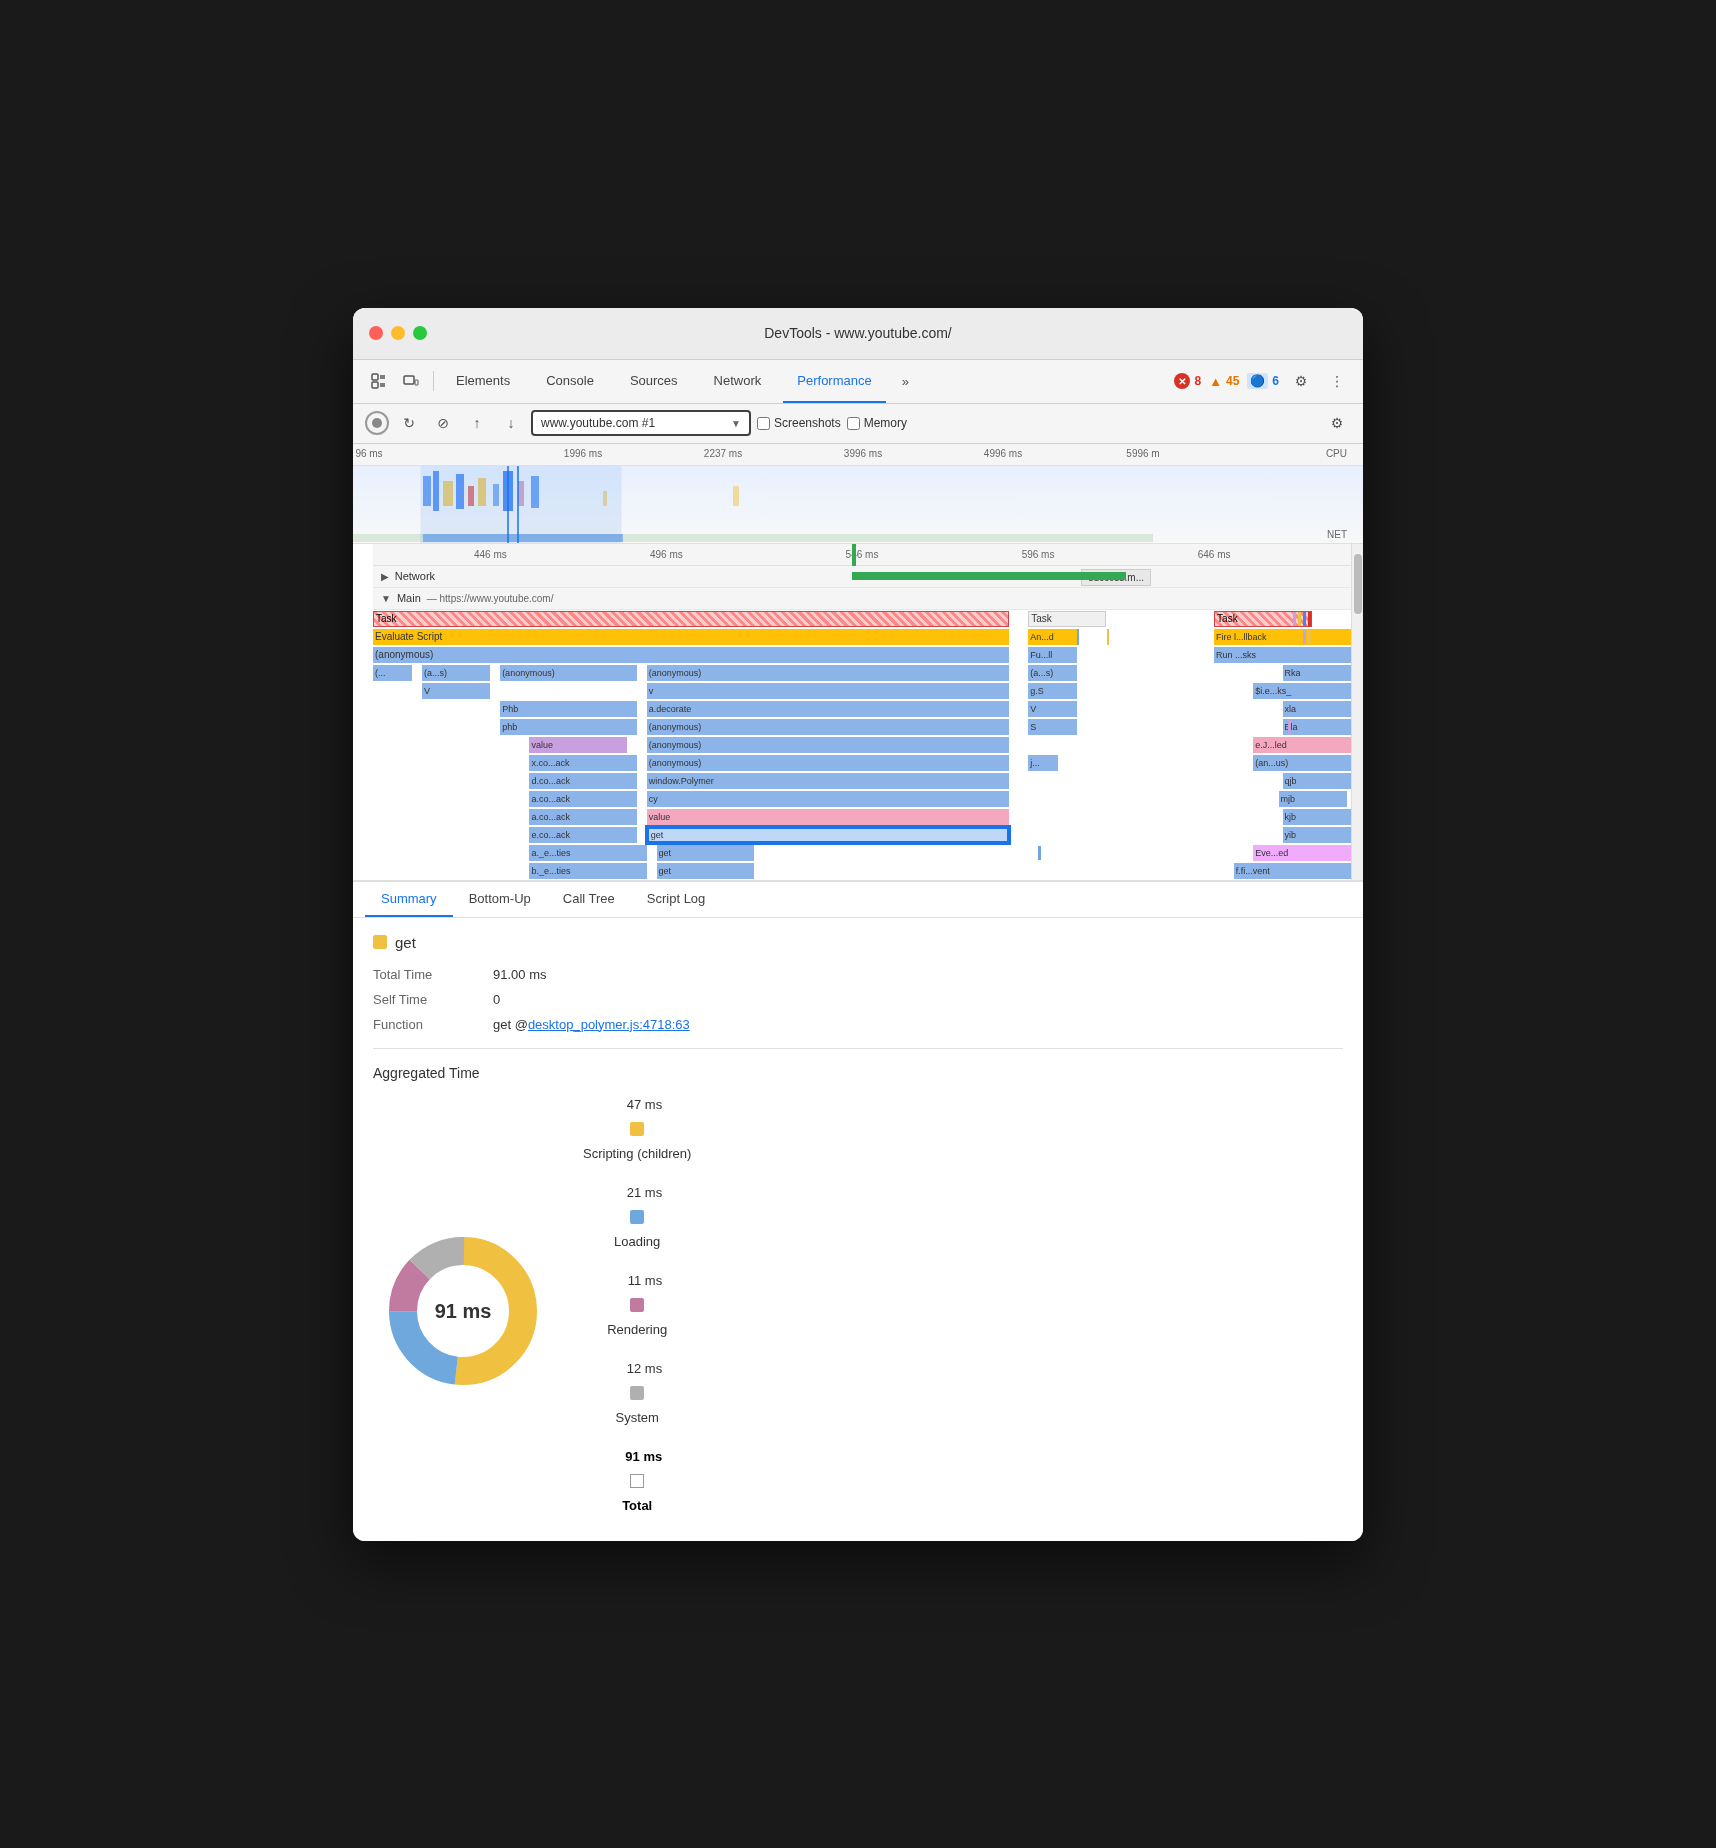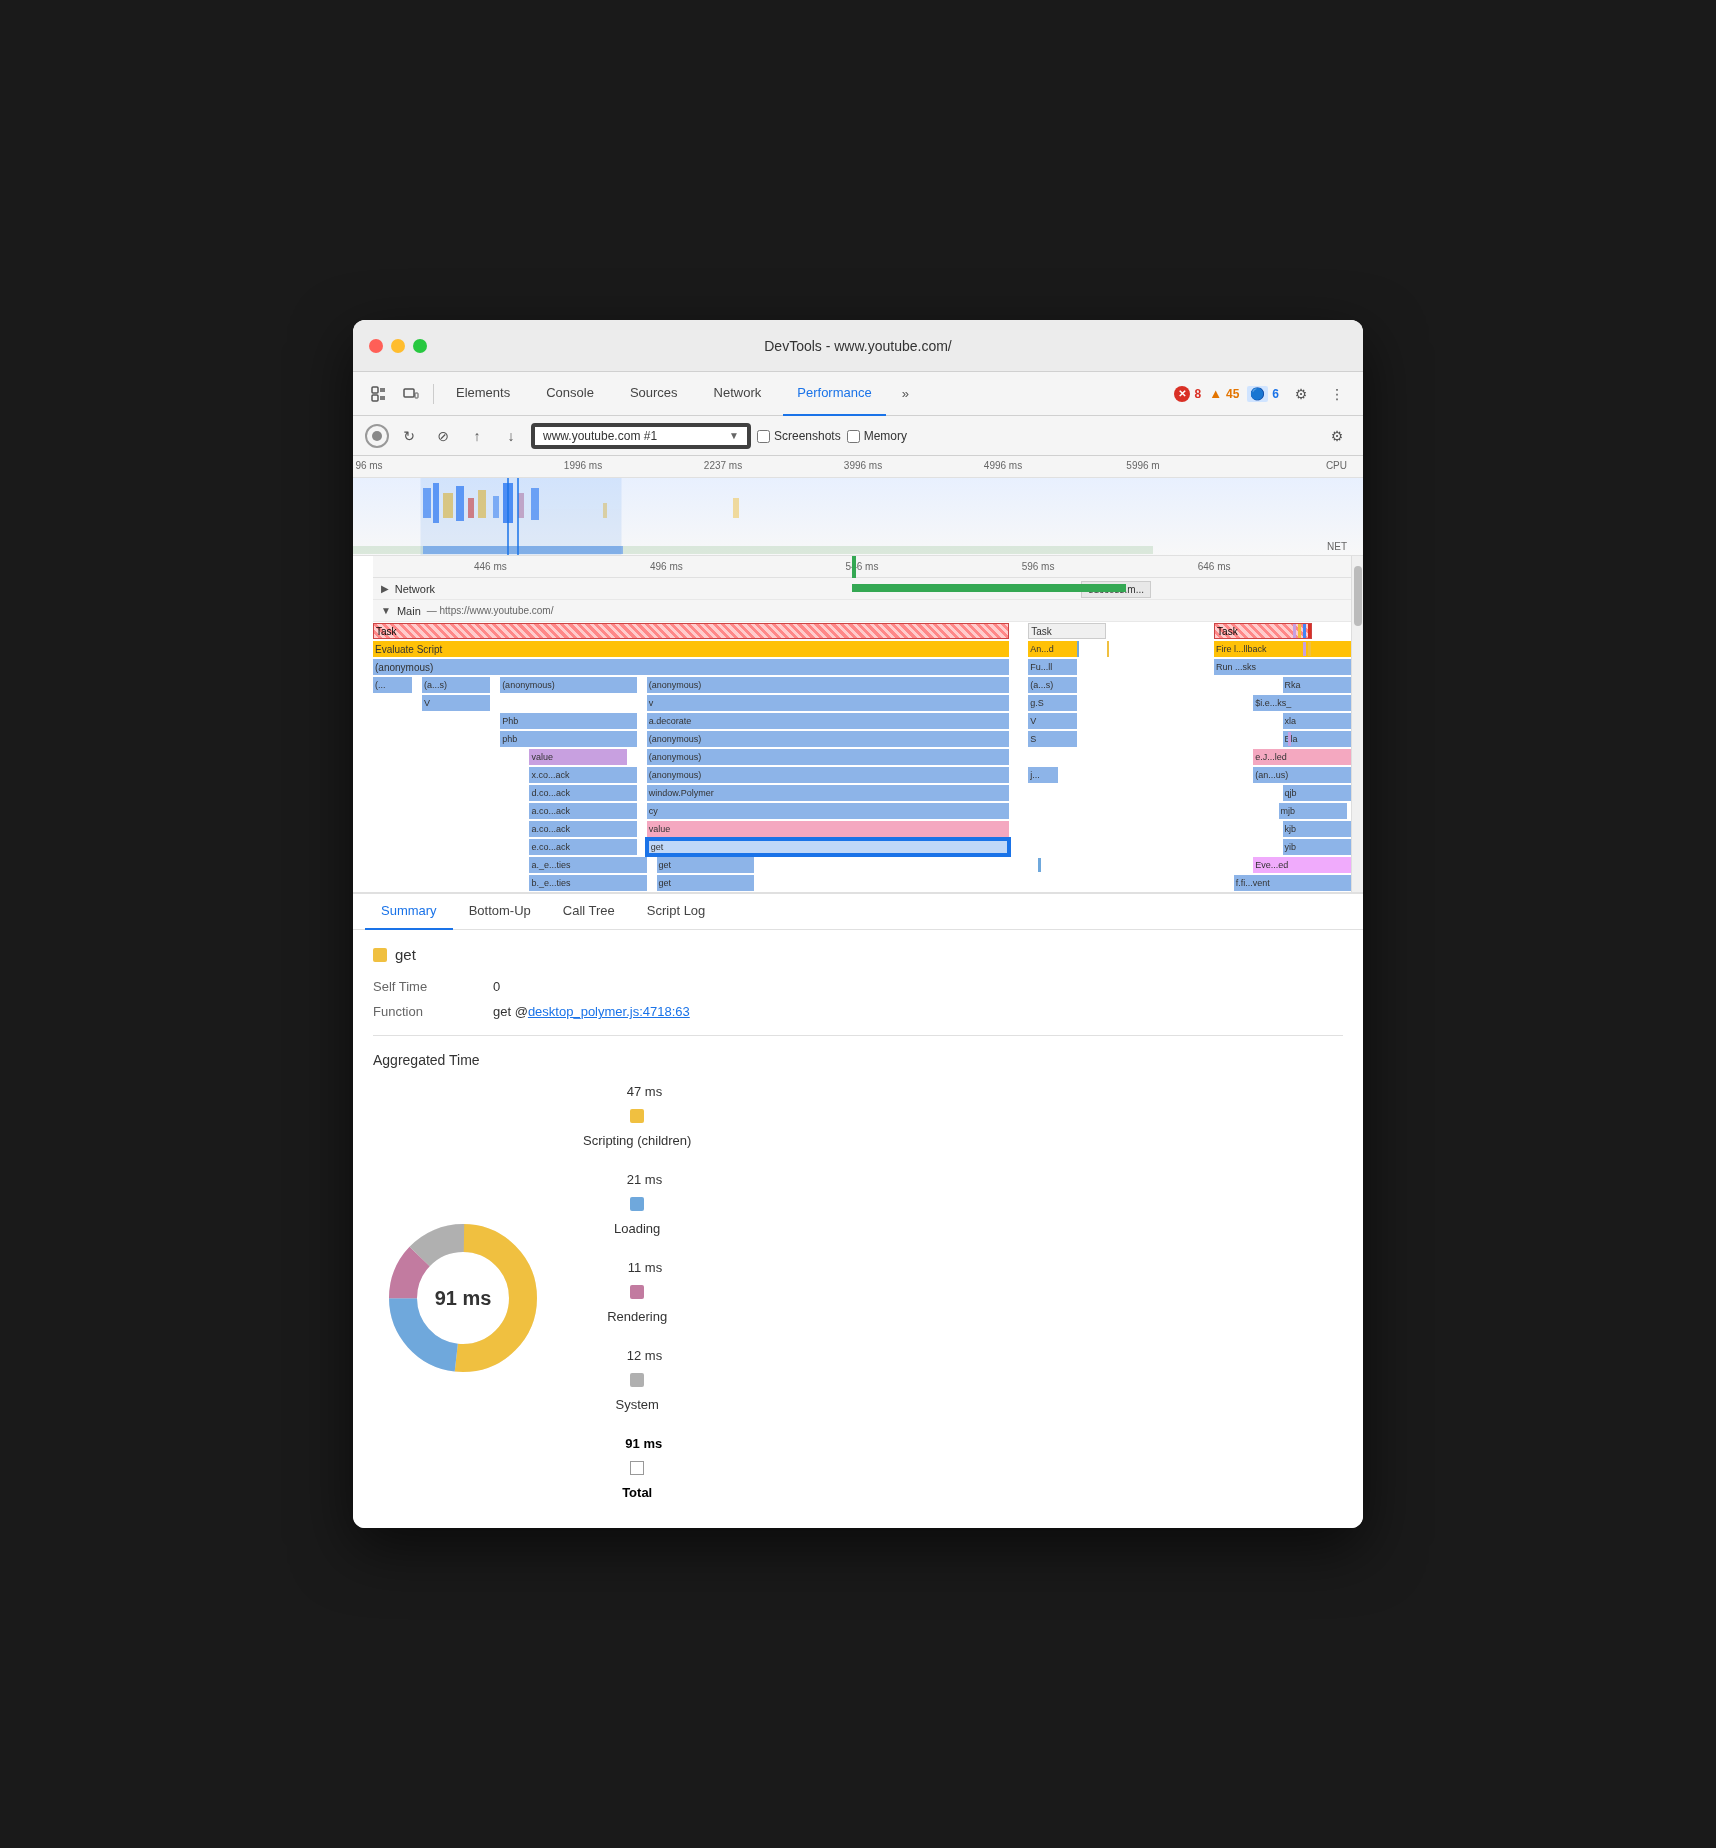--- a/index.html
+++ b/index.html
@@ -150,21 +150,21 @@
     .record-dot {
       width: 10px;
       height: 10px;
       border-radius: 50%;
       background: #888;
     }
     .url-bar {
       flex: 1;
       max-width: 220px;
       height: 26px;
-      border: 4px solid #404040;
+      border: 2px solid #404040;
       border-radius: 4px;
       padding: 0 8px;
       font-size: 12px;
       background: white;
       display: flex;
       align-items: center;
       gap: 4px;
     }
     .url-bar-text { font-size: 12px; color: #333; flex: 1; }
     .checkbox-group {
@@ -742,20 +742,24 @@
       </div>
     </div>
 
     <div class="summary-content">
 
       <div class="summary-title">
         <span class="color-swatch" style="background:#f0c040;"></span>
         <span>get</span>
       </div>
 
+      <div class="summary-row">
+        <span class="summary-label">Total Time</span>
+        <span class="summary-value">91.00 ms</span>
+      </div>
 
       <div class="summary-row">
         <span class="summary-label">Self Time</span>
         <span class="summary-value">0</span>
       </div>
 
       <div class="summary-row">
         <span class="summary-label">Function</span>
         <span class="summary-value">get @ </span>
         <a class="summary-link">desktop_polymer.js:4718:63</a>

